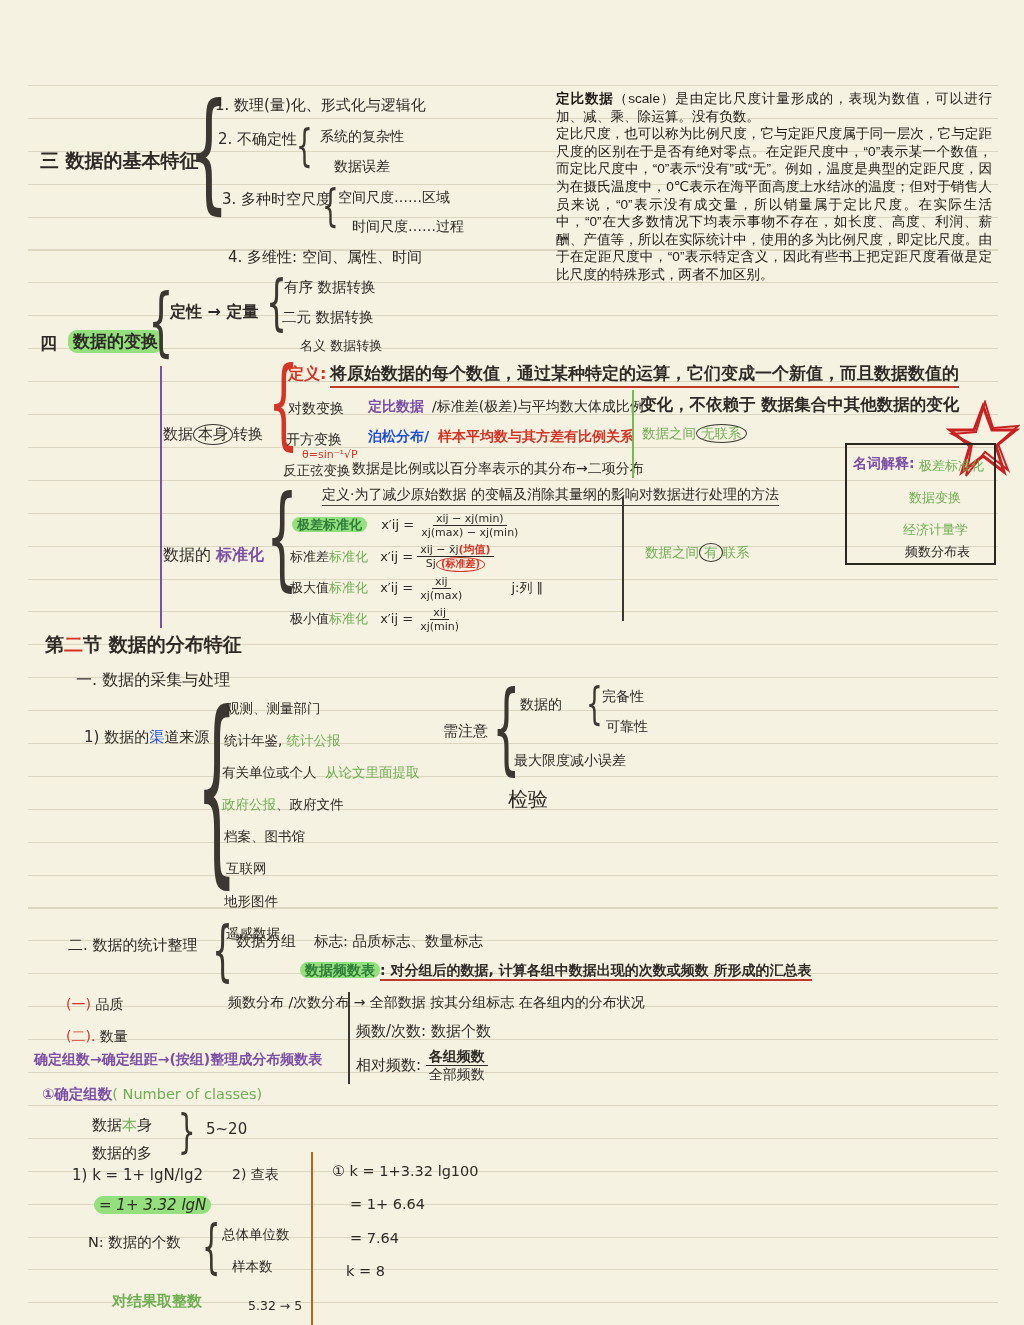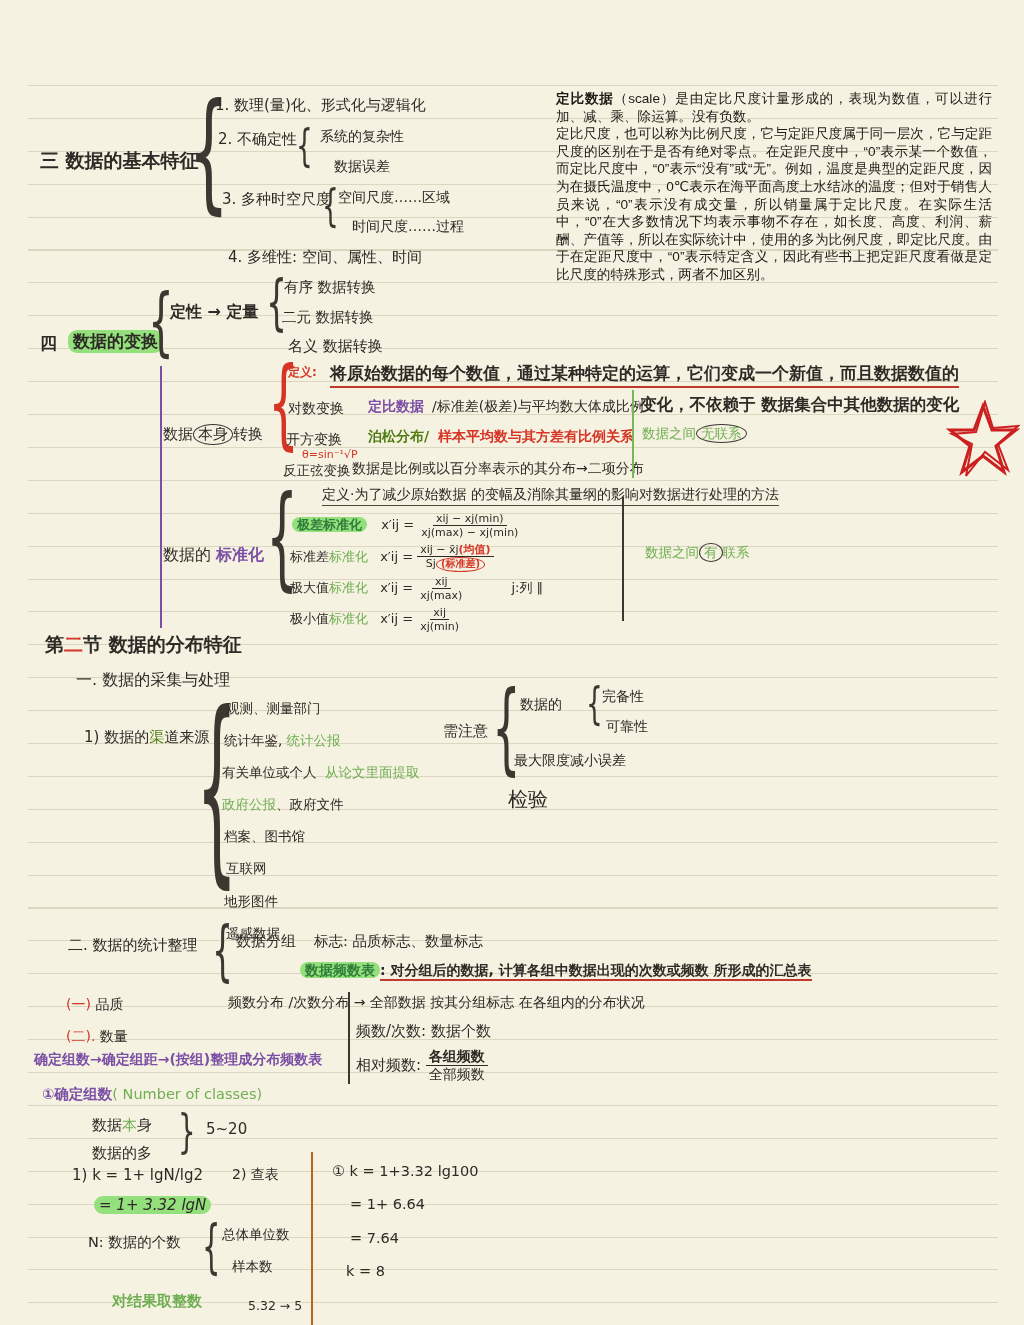--- a/index.html
+++ b/index.html
@@ -5,21 +5,21 @@
   html,body{margin:0;padding:0;}
   body{width:1024px;height:1325px;position:relative;overflow:hidden;
        background:#f6f2e1;font-family:"DejaVu Sans",sans-serif;color:#2e2a26;}
   #paper{position:absolute;inset:0;}
   #rules{position:absolute;left:28px;right:26px;top:85px;bottom:6px;
          background:repeating-linear-gradient(to bottom,#dcd6c0 0,#dcd6c0 1px,transparent 1px,transparent 32.9px);
          pointer-events:none;}
   .abs{position:absolute;white-space:nowrap;}
   .hw{font-family:"DejaVu Sans",sans-serif;}
   .red2{color:#d63425;}
-  .maroon{color:#4d7c0f;}
+  .maroon{color:#1d4ed8;}
   .green{color:#6fae52;}
   .dgreen{color:#2f7d3a;}
   .purple{color:#7b4fa6;}
   .bold{font-weight:bold;}
   .hl{background:#93e07c;padding:0 5px;border-radius:9px;}
   .u-red{border-bottom:2px solid #c0392b;padding-bottom:1px;}
   .u-blk{border-bottom:1.5px solid #4a453d;padding-bottom:1px;}
   .circ{display:inline-block;border:1.6px solid #3c3831;border-radius:50%;padding:0 4px;line-height:1.25;}
   .circ-red{border-color:#d63425;}
   .frac{display:inline-flex;flex-direction:column;align-items:center;vertical-align:middle;line-height:1.2;}
@@ -58,26 +58,26 @@
 
   <div class="abs hw bold" style="left:40px;top:332px;font-size:17px;">四</div>
   <div class="abs hw bold hl" style="left:68px;top:330px;font-size:17px;">数据的变换</div>
   <div class="br" style="left:148px;top:284px;font-size:74px;transform:scaleX(.55);"></div>
   <div class="vline" style="left:160px;top:366px;height:262px;background:#7b4fa6;"></div>
 
   <div class="abs hw bold" style="left:170px;top:302px;font-size:16px;">定性 → 定量</div>
   <div class="br" style="left:266px;top:272px;font-size:60px;transform:scaleX(.55);"></div>
   <div class="abs hw" style="left:284px;top:278px;font-size:14.5px;">有序 数据转换</div>
   <div class="abs hw" style="left:282px;top:308px;font-size:14.5px;">二元 数据转换</div>
-  <div class="abs hw" style="left:288px;top:337px;font-size:15px;">名义 数据转换</div>
+  <div class="abs hw" style="left:300px;top:337px;font-size:13px;">名义 数据转换</div>
 
   <div class="abs hw" style="left:163px;top:424px;font-size:15px;"><span>数据</span><span class="circ">本身</span><span>转换</span></div>
   <div class="br red2" style="left:268px;top:354px;font-size:98px;transform:scaleX(.5);color:#d63425;"></div>
 
-  <div class="abs hw bold red2" style="left:288px;top:364px;font-size:12px;">定义:</div>
+  <div class="abs hw bold red2" style="left:288px;top:364px;font-size:16px;">定义:</div>
   <div class="abs hw bold" style="left:640px;top:394px;font-size:16.5px;">变化，不依赖于 数据集合中其他数据的变化</div>
   <div class="abs hw bold u-red" style="left:330px;top:362px;font-size:17px;">将原始数据的每个数值，通过某种特定的运算，它们变成一个新值，而且数据数值的</div>
 
   <div class="abs hw" style="left:288px;top:400px;font-size:14px;">对数变换</div>
   <div class="abs hw bold purple" style="left:368px;top:398px;font-size:14px;">定比数据</div>
   <div class="abs hw" style="left:432px;top:398px;font-size:14px;">/标准差(极差)与平均数大体成比例</div>
 
   <div class="abs hw" style="left:286px;top:431px;font-size:14px;">开方变换</div>
   <div class="abs hw bold maroon" style="left:368px;top:428px;font-size:14px;">泊松分布/</div>
   <div class="abs hw bold red2" style="left:438px;top:428px;font-size:14px;">样本平均数与其方差有比例关系</div>
@@ -86,20 +86,27 @@
   <div class="abs hw" style="left:352px;top:460px;font-size:14px;">数据是比例或以百分率表示的其分布→二项分布</div>
 
   <div class="vline" style="left:632px;top:390px;height:88px;background:#76b857;"></div>
   <div class="abs hw green" style="left:642px;top:424px;font-size:13.5px;text-align:right;"><span>数据之间</span><span class="circ green">无联系</span></div>
 
   <svg class="abs" style="left:946px;top:400px;" width="74" height="80" viewBox="0 0 74 80">
     <polygon points="37,6 46,30 70,30 50,46 58,72 37,56 16,72 24,46 4,30 28,30" fill="none" stroke="#cc2020" stroke-width="3"></polygon>
     <polygon points="39,2 47,28 72,26 52,44 62,70 39,52 20,76 26,44 6,34 30,32" fill="none" stroke="#cc2020" stroke-width="2"></polygon>
   </svg>
 
+  <div class="glossbox">
+    <div class="abs hw bold purple" style="left:6px;top:10px;font-size:14px;">名词解释:</div>
+    <div class="abs hw green" style="left:72px;top:12px;font-size:13px;">极差标准化</div>
+    <div class="abs hw green" style="left:62px;top:44px;font-size:13px;">数据变换</div>
+    <div class="abs hw green" style="left:56px;top:76px;font-size:13px;">经济计量学</div>
+    <div class="abs hw" style="left:58px;top:98px;font-size:13px;">频数分布表</div>
+  </div>
 
   <div class="abs hw" style="left:163px;top:545px;font-size:16px;"><span>数据的</span> <span class="purple bold">标准化</span></div>
   <div class="br" style="left:266px;top:480px;font-size:112px;transform:scaleX(.45);"></div>
   <div class="abs hw u-blk" style="left:288px;top:486px;font-size:14px;margin-left:34px;">定义·为了减少原始数据 的变幅及消除其量纲的影响对数据进行处理的方法</div>
 
   <div class="abs hw" style="left:292px;top:512px;font-size:13px;">
     <span class="hl dgreen bold">极差标准化</span>
     <span style="margin-left:10px;">x′ij =</span>
     <span class="frac" style="font-size:11px;">
         <span class="num">xij − xj(min)</span>

